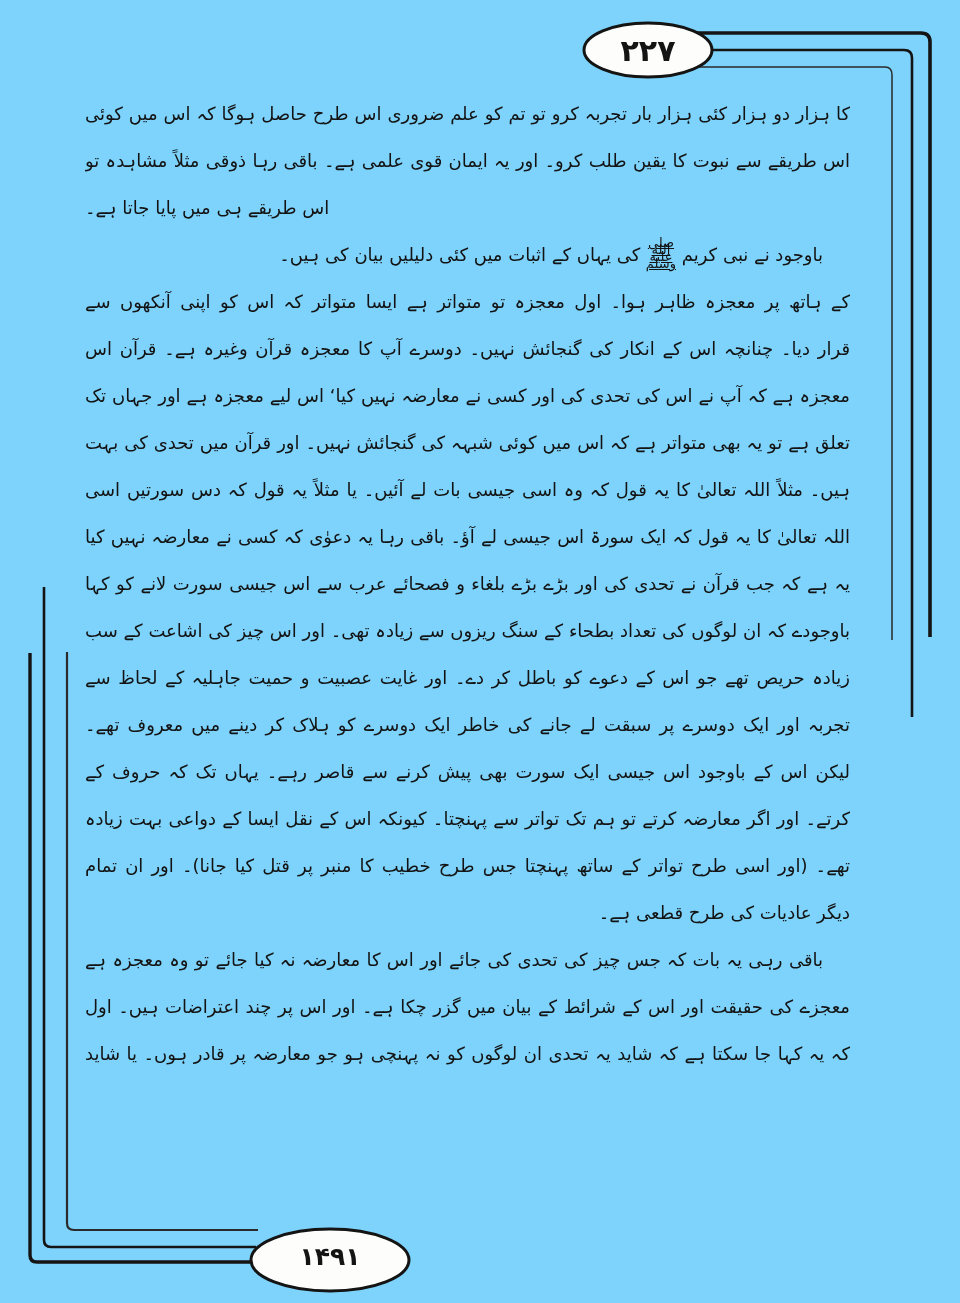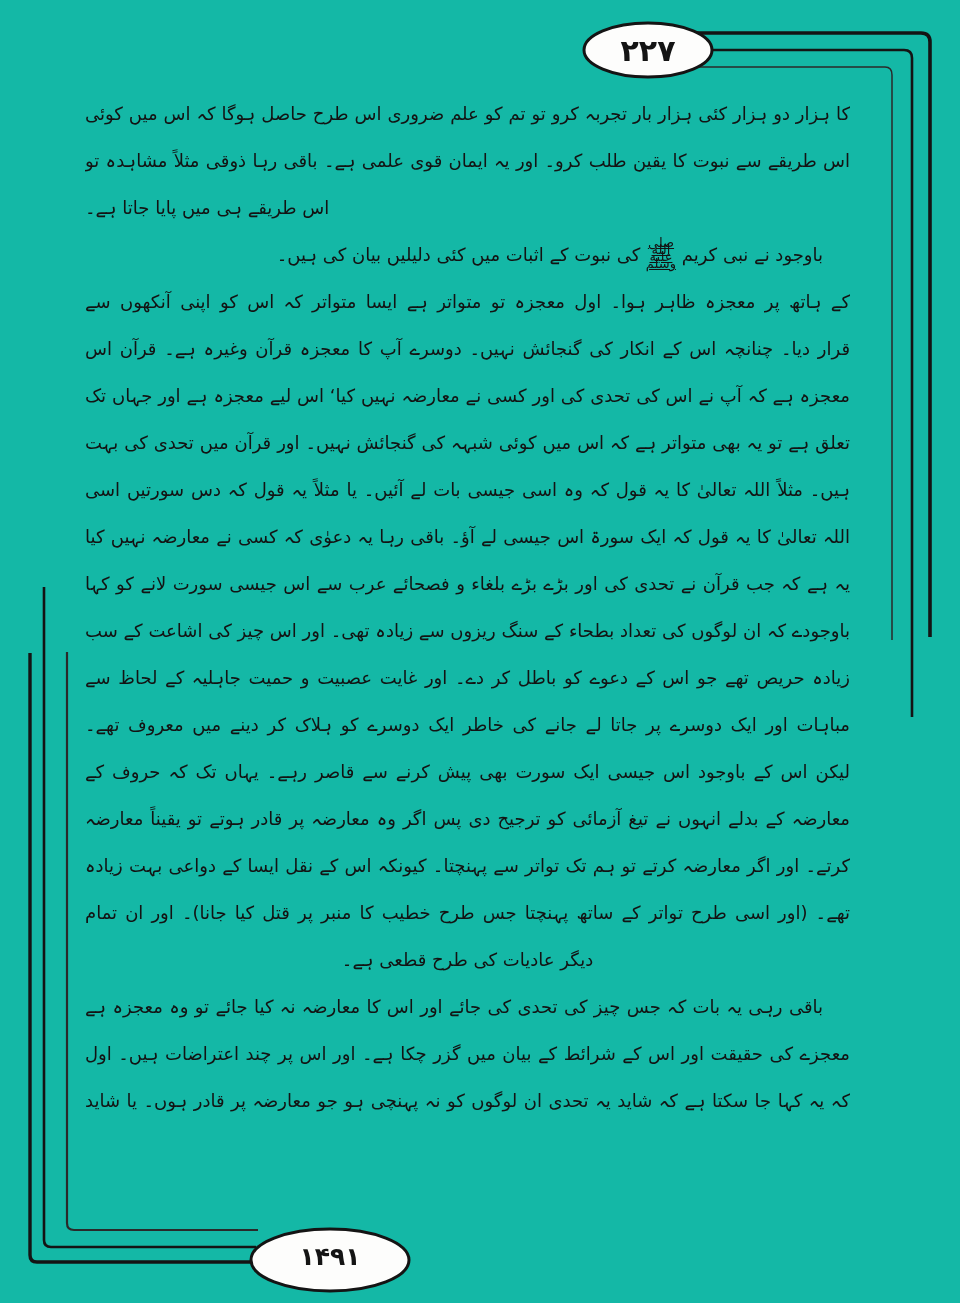--- a/index.html
+++ b/index.html
@@ -1,19 +1,19 @@
 <!DOCTYPE html>
 <html lang="ur" dir="rtl"><head>
 <meta charset="utf-8">
 <style>
   html,body{margin:0;padding:0;background:#ffffff;}
   .page{
     position:relative;
     width:960px;height:1303px;
-    background:#14b8a6;
+    background:#7dd3fc;
     overflow:hidden;
     font-family:"DejaVu Sans",sans-serif;
   }
   .frame-svg{position:absolute;top:0;left:0;width:960px;height:1303px;}
   .badge{
     position:absolute;
     display:flex;align-items:center;justify-content:center;
     color:#141414;
     font-family:"DejaVu Sans",sans-serif;
     direction:rtl;
@@ -32,21 +32,21 @@
     color:#131313;
     overflow:hidden;
     white-space:normal;
     direction:rtl;
     font-family:"DejaVu Sans",sans-serif;
   }
   .line.justify{text-align:justify;text-align-last:justify;}
   .line.start{padding-right:27px;text-align:justify;text-align-last:justify;}
   .line.start-short{padding-right:27px;text-align:right;}
   .line.center{text-align:left;}
-  .line.left{text-align:center;}
+  .line.left{text-align:right;}
   .honorific{
     display:inline-block;
     width:30px;
     font-size:13px;
     line-height:7px;
     text-align:center;
     vertical-align:middle;
     white-space:normal;
     transform:translateY(-3px);
     color:#131313;
@@ -73,33 +73,32 @@
   </svg>
 
   <div class="badge header">۲۲۷</div>
 
   <div class="badge footer">۱۴۹۱</div>
 
   <div class="text-block">
       <div class="line justify">کا ہزار دو ہزار کئی ہزار بار تجربہ کرو تو تم کو علم ضروری اس طرح حاصل ہوگا کہ اس میں کوئی شک نہ ہوگا۔ چنانچہ</div>
       <div class="line justify">اس طریقے سے نبوت کا یقین طلب کرو۔ اور یہ ایمان قوی علمی ہے۔ باقی رہا ذوقی مثلاً مشاہدہ تو یہ صوفیہ کے</div>
       <div class="line center">اس طریقے ہی میں پایا جاتا ہے۔</div>
-      <div class="line start-short"><span>باوجود نے نبی کریم</span> <span class="honorific">صلى الله عليه وسلم</span> <span>کی نبوت کے اثبات میں کئی دلیلیں بیان کی ہیں۔</span></div>
+      <div class="line start-short"><span>باوجود نے نبی کریم</span> <span class="honorific">صلى الله عليه وسلم</span> <span>کی یہاں کے اثبات میں کئی دلیلیں بیان کی ہیں۔</span></div>
       <div class="line justify">کے ہاتھ پر معجزہ ظاہر ہوا۔ اول معجزہ تو متواتر ہے ایسا متواتر کہ اس کو اپنی آنکھوں سے مشاہدہ کی طرح</div>
       <div class="line justify">قرار دیا۔ چنانچہ اس کے انکار کی گنجائش نہیں۔ دوسرے آپ کا معجزہ قرآن وغیرہ ہے۔ قرآن اس وجہ سے</div>
       <div class="line justify">معجزہ ہے کہ آپ نے اس کی تحدی کی اور کسی نے معارضہ نہیں کیا‘ اس لیے معجزہ ہے اور جہاں تک تحدی کا</div>
       <div class="line justify">تعلق ہے تو یہ بھی متواتر ہے کہ اس میں کوئی شبہہ کی گنجائش نہیں۔ اور قرآن میں تحدی کی بہت سی آیات</div>
       <div class="line justify">ہیں۔ مثلاً اللہ تعالیٰ کا یہ قول کہ وہ اسی جیسی بات لے آئیں۔ یا مثلاً یہ قول کہ دس سورتیں اسی جیسی بنا لاؤ۔ یا</div>
       <div class="line justify">اللہ تعالیٰ کا یہ قول کہ ایک سورۃ اس جیسی لے آؤ۔ باقی رہا یہ دعوٰی کہ کسی نے معارضہ نہیں کیا تو اس کی دلیل</div>
       <div class="line justify">یہ ہے کہ جب قرآن نے تحدی کی اور بڑے بڑے بلغاء و فصحائے عرب سے اس جیسی سورت لانے کو کہا تو</div>
       <div class="line justify">باوجودے کہ ان لوگوں کی تعداد بطحاء کے سنگ ریزوں سے زیادہ تھی۔ اور اس چیز کی اشاعت کے سب سے</div>
       <div class="line justify">زیادہ حریص تھے جو اس کے دعوے کو باطل کر دے۔ اور غایت عصبیت و حمیت جاہلیہ کے لحاظ سے مشہور تھے‘</div>
-      <div class="line justify">مباہات اور ایک دوسرے پر جاتا لے جانے کی خاطر ایک دوسرے کو ہلاک کر دینے میں معروف تھے۔</div>
+      <div class="line justify">تجربہ اور ایک دوسرے پر سبقت لے جانے کی خاطر ایک دوسرے کو ہلاک کر دینے میں معروف تھے۔</div>
       <div class="line justify">لیکن اس کے باوجود اس جیسی ایک سورت بھی پیش کرنے سے قاصر رہے۔ یہاں تک کہ حروف کے ذریعے</div>
-      <div class="line justify">معارضہ کے بدلے انہوں نے تیغ آزمائی کو ترجیح دی پس اگر وہ معارضہ پر قادر ہوتے تو یقیناً معارضہ</div>
       <div class="line justify">کرتے۔ اور اگر معارضہ کرتے تو ہم تک تواتر سے پہنچتا۔ کیونکہ اس کے نقل ایسا کے دواعی بہت زیادہ</div>
       <div class="line justify">تھے۔ (اور اسی طرح تواتر کے ساتھ پہنچتا جس طرح خطیب کا منبر پر قتل کیا جانا)۔ اور ان تمام چیزوں کا علم</div>
       <div class="line left">دیگر عادیات کی طرح قطعی ہے۔</div>
       <div class="line start">باقی رہی یہ بات کہ جس چیز کی تحدی کی جائے اور اس کا معارضہ نہ کیا جائے تو وہ معجزہ ہے جیسا کہ</div>
       <div class="line justify">معجزے کی حقیقت اور اس کے شرائط کے بیان میں گزر چکا ہے۔ اور اس پر چند اعتراضات ہیں۔ اول تو یہ</div>
       <div class="line justify">کہ یہ کہا جا سکتا ہے کہ شاید یہ تحدی ان لوگوں کو نہ پہنچی ہو جو معارضہ پر قادر ہوں۔ یا شاید معارضہ کو مدعی کی</div>
     </div>
 
 </div>
 

